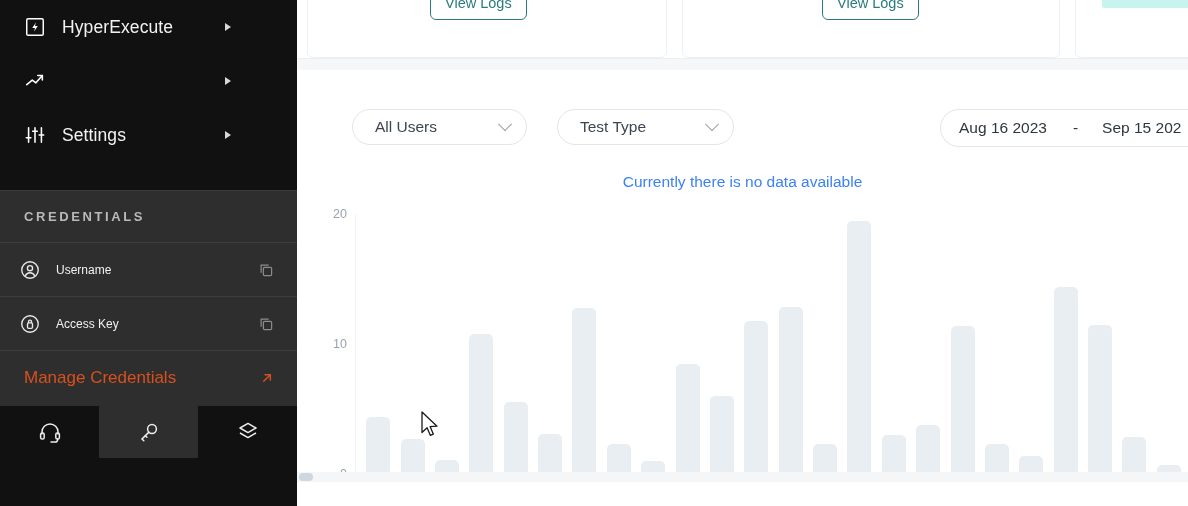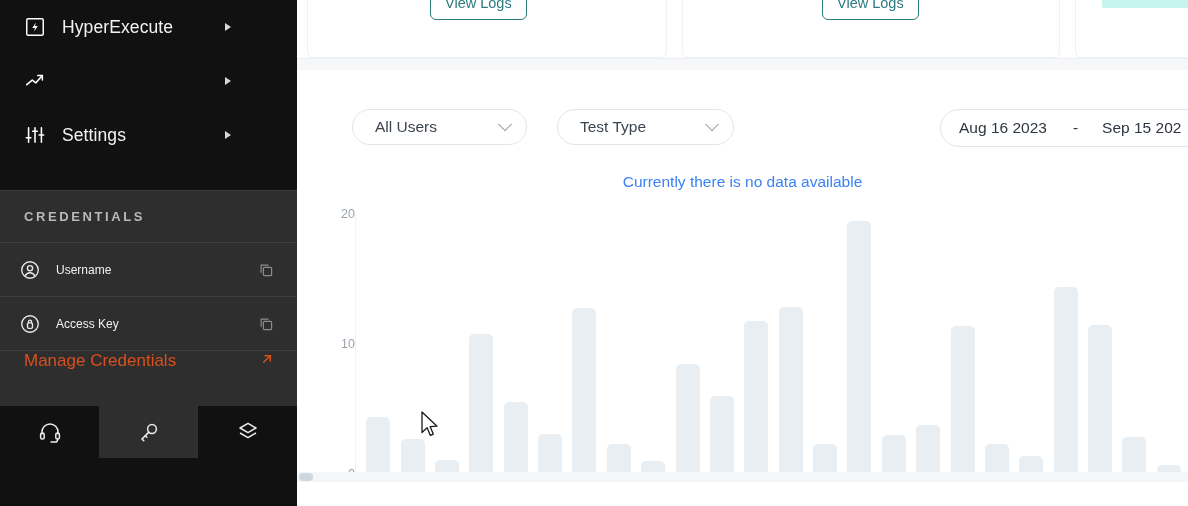--- a/index.html
+++ b/index.html
@@ -47,21 +47,21 @@
     height:54px;display:flex;align-items:center;padding:0 22px 0 18px;
     border-bottom:1px solid #3d3d3d;box-sizing:border-box;cursor:pointer;
   }
   .cred-ico{
     width:24px;height:24px;flex:0 0 24px;margin-right:14px;color:#e8e8e8;
     display:flex;align-items:center;justify-content:center;
   }
   .cred-label{color:#f1f1f1;font-size:12px;flex:1;white-space:nowrap;}
   .cred-copy{width:18px;height:18px;color:#8d8d8d;flex:0 0 18px;}
   .cred-manage{
-    height:54px;display:flex;align-items:flex-start;padding:0 22px 0 24px;
+    height:54px;display:flex;align-items:center;padding:0 22px 0 24px;
     box-sizing:border-box;cursor:pointer;
   }
   .cred-manage .cred-label{color:#d8501d;font-size:17px;}
   .cred-ext{width:16px;height:16px;color:#d8501d;flex:0 0 16px;}
 
   
   #iconbar{
     position:absolute;left:0;top:406px;width:297px;height:52px;
     display:flex;background:#111111;
   }
@@ -131,21 +131,21 @@
   #daterange .dr-sep{color:#2e3640;font-size:15.5px;margin:0 24px 0 26px;}
 
   
   #chart{position:absolute;left:0;top:158px;width:891px;height:348px;background:#fff;}
   #chart-msg{
     position:absolute;left:0;top:15px;width:891px;text-align:center;
     color:#3b82f6;font-size:15.5px;
   }
   #plot{position:absolute;left:58px;top:56px;width:833px;height:260px;}
   .ytick{
-    position:absolute;right:100%;transform:translateY(-50%);
+    position:absolute;right:100%;margin-right:8px;transform:translateY(-50%);
     color:#9aa3ad;font-size:12.5px;white-space:nowrap;
   }
   #yaxis-line{position:absolute;left:0;top:0;width:1px;height:260px;background:#f0f2f5;}
   #baseline{position:absolute;left:0;bottom:0;width:833px;height:1px;background:#e9edf1;}
   .bar{
     position:absolute;bottom:1px;width:24px;background:#e9eef3;
     border-radius:5px 5px 0 0;
   }
 
   

